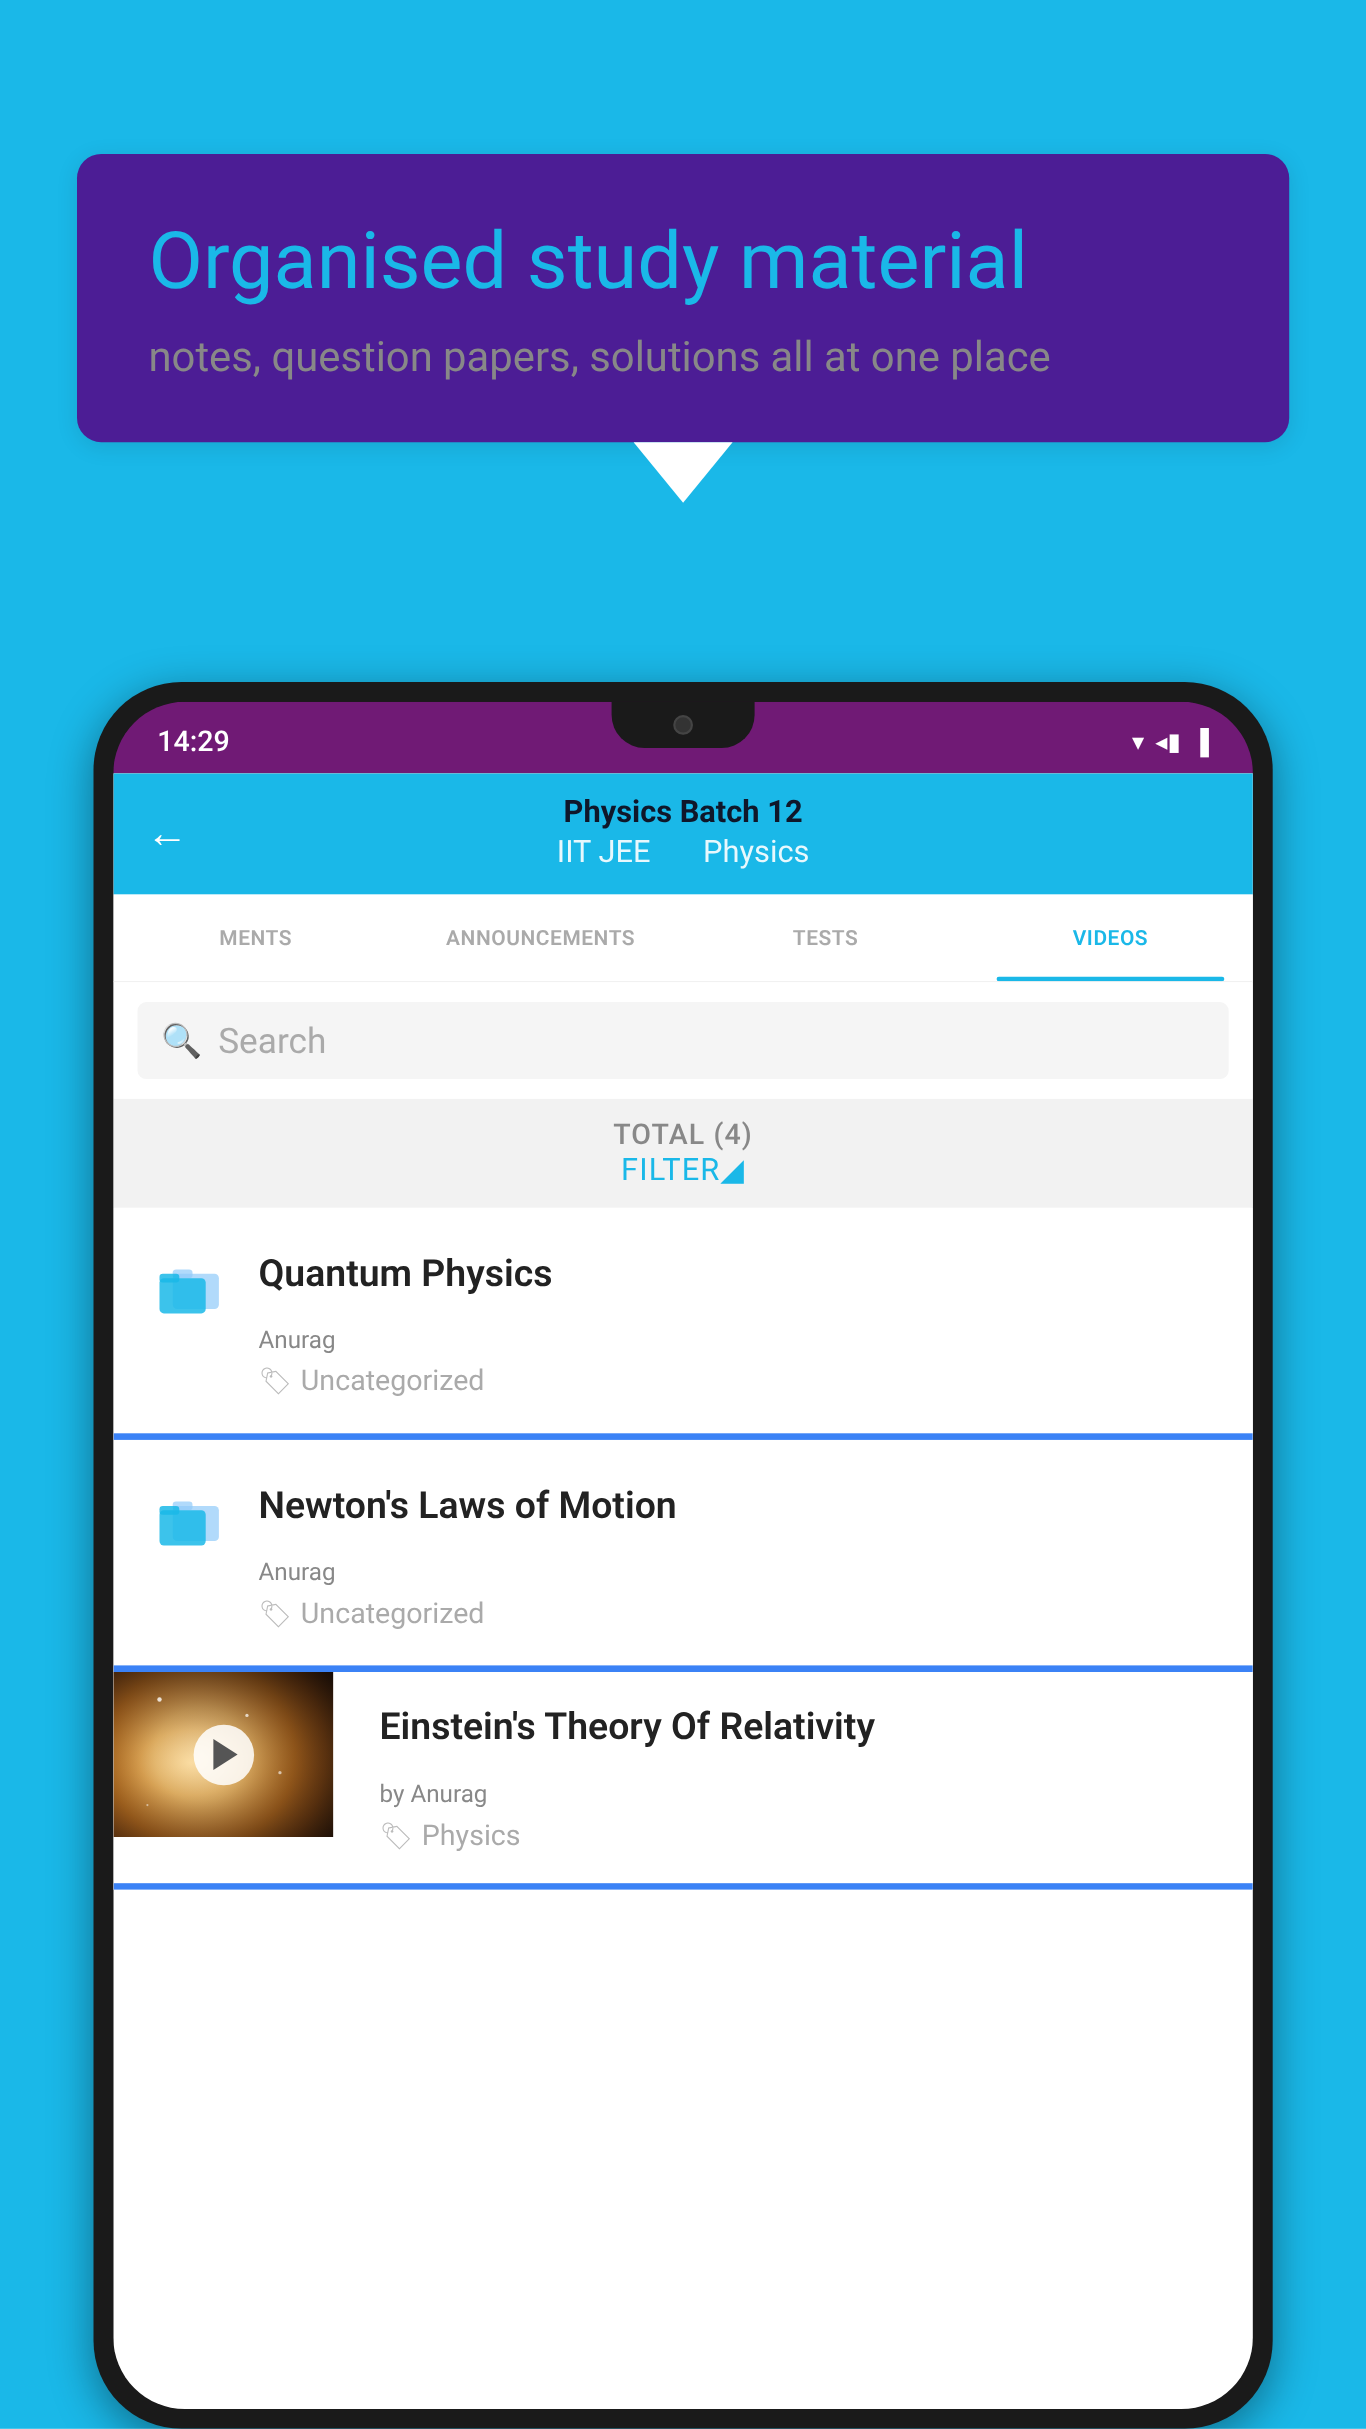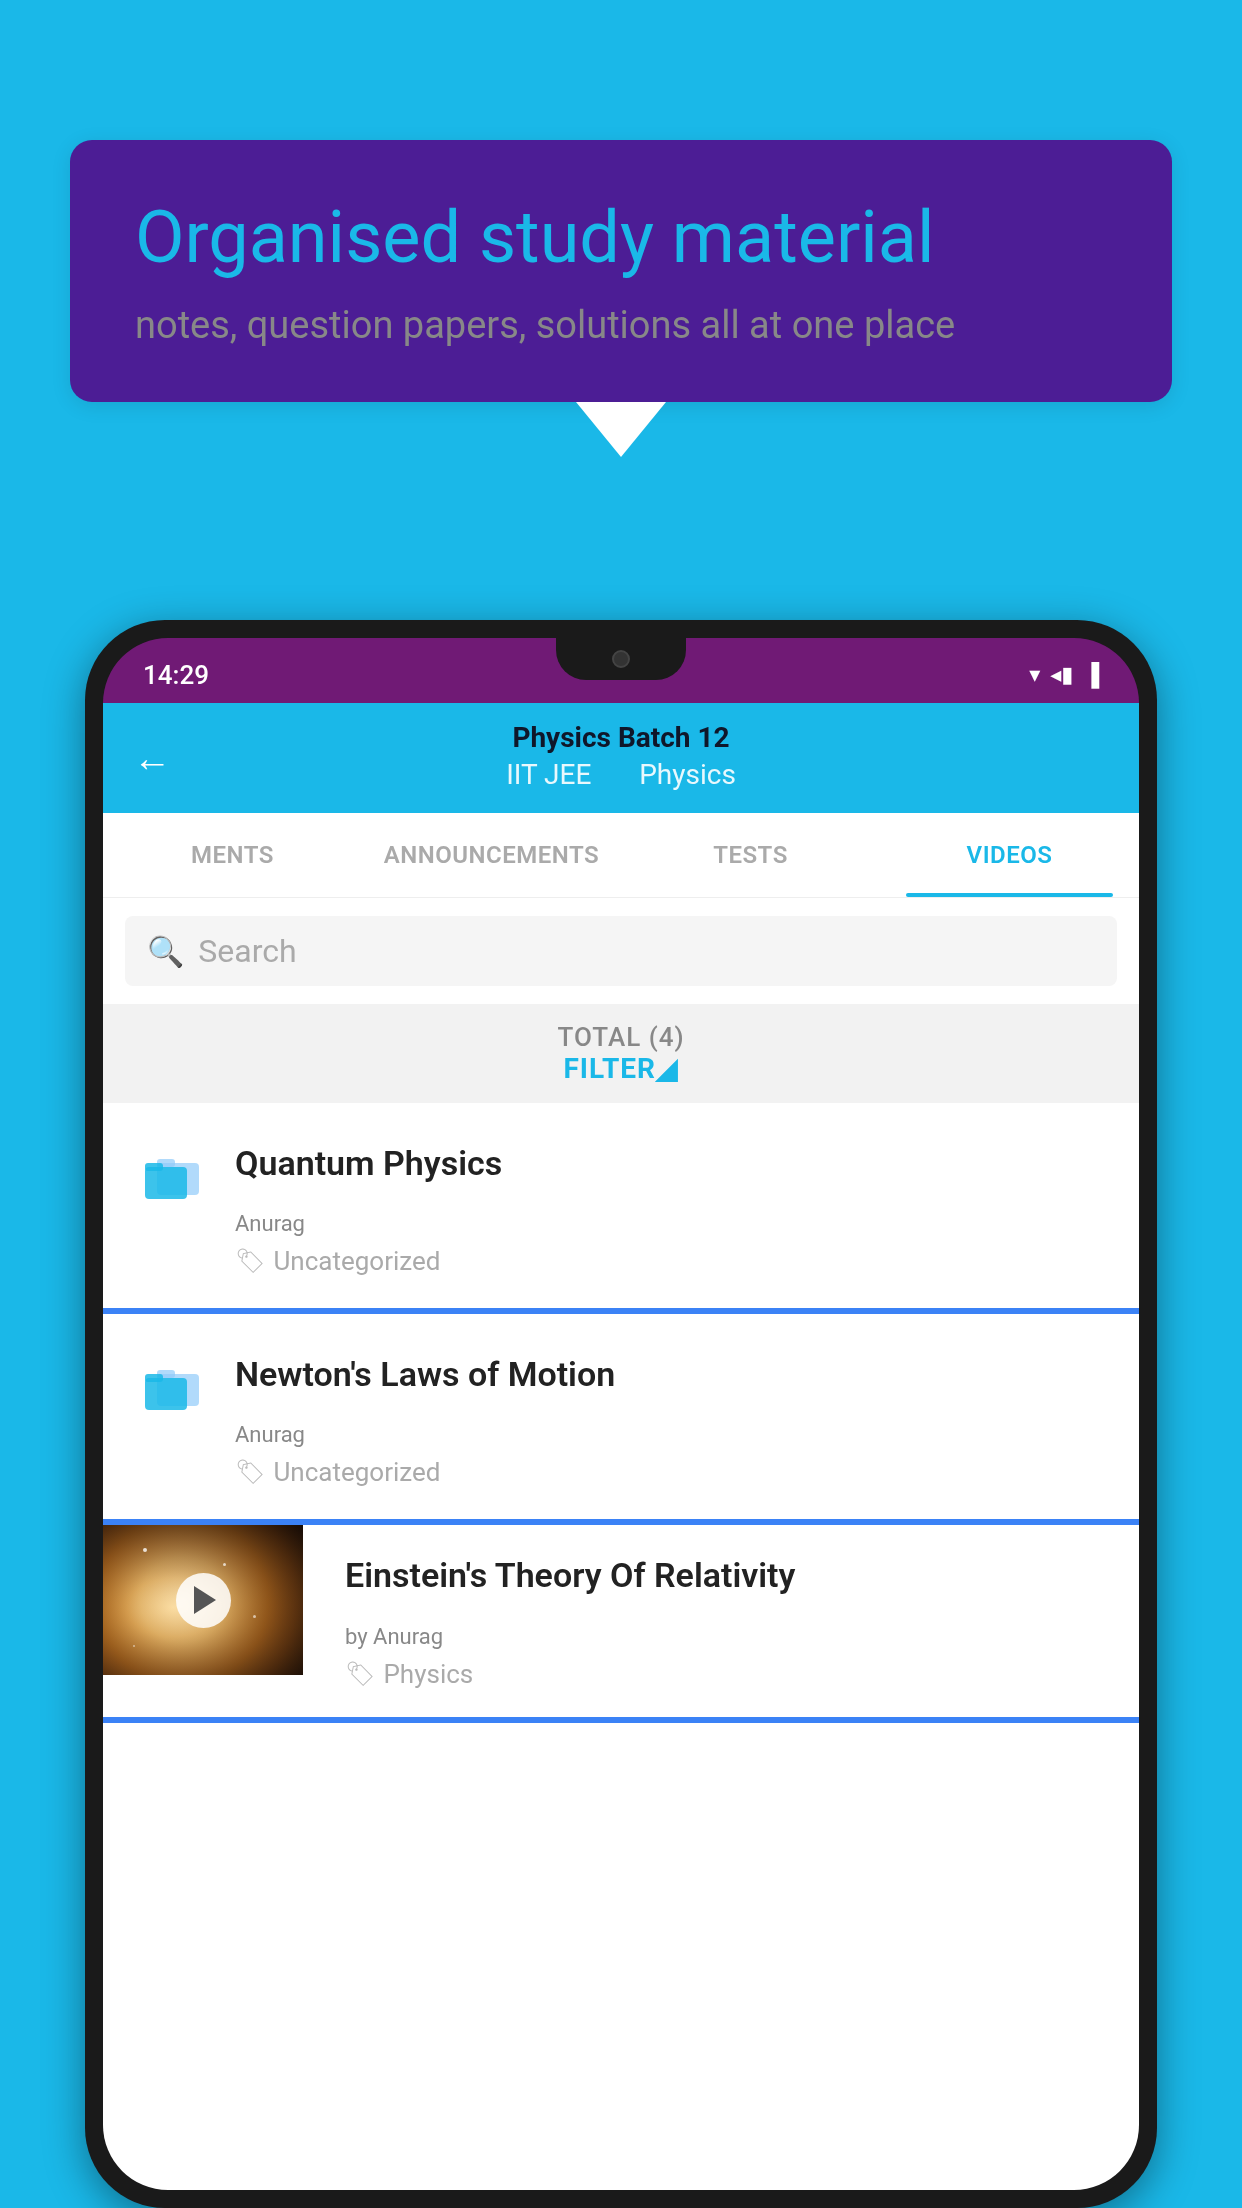--- a/index.html
+++ b/index.html
@@ -165,21 +165,21 @@
       background: white;
       display: flex;
       border-bottom: 1px solid #eee;
       overflow: hidden;
     }
 
     .tab {
       flex: 1;
       text-align: center;
       padding: 28px 8px;
-      font-size: 24px;
+      font-size: 19px;
       font-weight: 600;
       color: #aaa;
       letter-spacing: 0.5px;
       position: relative;
     }
 
     .tab.active {
       color: #1ab8e8;
     }
 
@@ -235,21 +235,21 @@
       font-weight: 500;
       letter-spacing: 1px;
     }
 
     .filter-btn {
       display: flex;
       align-items: center;
       gap: 0;
       color: #1ab8e8;
       font-size: 28px;
-      font-weight: 700;
+      font-weight: 400;
       letter-spacing: 1px;
       justify-content: flex-end;
     }
 
     .filter-icon {
       font-size: 28px;
     }
 
     
     .video-list {

